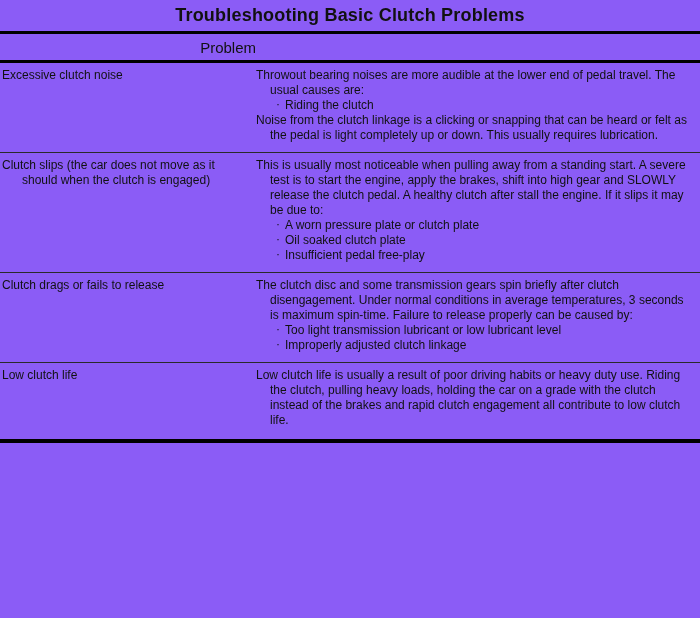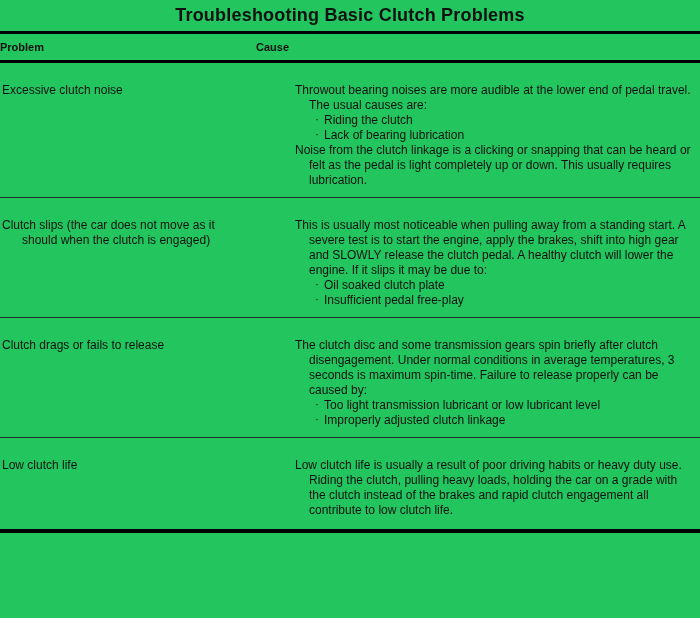--- a/index.html
+++ b/index.html
@@ -1,20 +1,20 @@
 <!DOCTYPE html>
 <html><head>
 <meta charset="utf-8">
 <style>
   * { margin: 0; padding: 0; box-sizing: border-box; }
   html, body { background: #ffffff; }
   .page {
     width: 700px;
     height: 618px;
-    background: #22c55e;
+    background: #8b5cf6;
     color: #111111;
     font-family: "Liberation Sans", sans-serif;
     overflow: hidden;
     position: relative;
   }
   .title {
     text-align: center;
     font-weight: bold;
     font-size: 18px;
     letter-spacing: 0.2px;
@@ -30,30 +30,29 @@
     background: #000000;
     margin-top: 2px;
   }
   .header-row {
     display: grid;
     grid-template-columns: 256px 1fr;
     align-items: center;
     height: 26px;
   }
   .header-cell {
-    text-align: left;
-    font-weight: bold;
-    font-size: 11px;
+    text-align: right;
+    font-weight: normal;
+    font-size: 15px;
   }
   .t-row {
     display: grid;
     grid-template-columns: 256px 1fr;
     border-top: 1px solid #2a2a2a;
-    padding: 20px 0 9px 0;
-    gap: 39px;
+    padding: 5px 0 9px 0;
   }
   .t-row:first-child { border-top: none; }
   .problem-cell {
     font-size: 12px;
     line-height: 15px;
     padding-left: 22px;
     padding-right: 12px;
     text-indent: -20px;
   }
   .cause-cell {
@@ -78,40 +77,39 @@
 <body>
 
 <div class="page">
 
   <div class="title">Troubleshooting Basic Clutch Problems</div>
 
   <div class="rule-thick"></div>
 
   <div class="header-row">
     <div class="header-cell">Problem</div>
-    <div class="header-cell">Cause</div>
   </div>
 
   <div class="rule-thick"></div>
 
   <div>
   <div class="t-row">
     <div class="problem-cell">Excessive clutch noise</div>
     <div class="cause-cell">
           <div class="cause-para">Throwout bearing noises are more audible at the lower end of pedal travel. The usual causes are:</div>
           <div class="bullet-line"><span class="bullet-dot">·</span><span>Riding the clutch</span></div>
-          <div class="bullet-line"><span class="bullet-dot">·</span><span>Lack of bearing lubrication</span></div>
           <div class="cause-para">Noise from the clutch linkage is a clicking or snapping that can be heard or felt as the pedal is light completely up or down. This usually requires lubrication.</div>
         </div>
   </div>
 
   <div class="t-row">
     <div class="problem-cell">Clutch slips (the car does not move as it should when the clutch is engaged)</div>
     <div class="cause-cell">
-          <div class="cause-para">This is usually most noticeable when pulling away from a standing start. A severe test is to start the engine, apply the brakes, shift into high gear and SLOWLY release the clutch pedal. A healthy clutch will lower the engine. If it slips it may be due to:</div>
+          <div class="cause-para">This is usually most noticeable when pulling away from a standing start. A severe test is to start the engine, apply the brakes, shift into high gear and SLOWLY release the clutch pedal. A healthy clutch after stall the engine. If it slips it may be due to:</div>
+          <div class="bullet-line"><span class="bullet-dot">·</span><span>A worn pressure plate or clutch plate</span></div>
           <div class="bullet-line"><span class="bullet-dot">·</span><span>Oil soaked clutch plate</span></div>
           <div class="bullet-line"><span class="bullet-dot">·</span><span>Insufficient pedal free-play</span></div>
         </div>
   </div>
 
   <div class="t-row">
     <div class="problem-cell">Clutch drags or fails to release</div>
     <div class="cause-cell">
           <div class="cause-para">The clutch disc and some transmission gears spin briefly after clutch disengagement. Under normal conditions in average temperatures, 3 seconds is maximum spin-time. Failure to release properly can be caused by:</div>
           <div class="bullet-line"><span class="bullet-dot">·</span><span>Too light transmission lubricant or low lubricant level</span></div>

